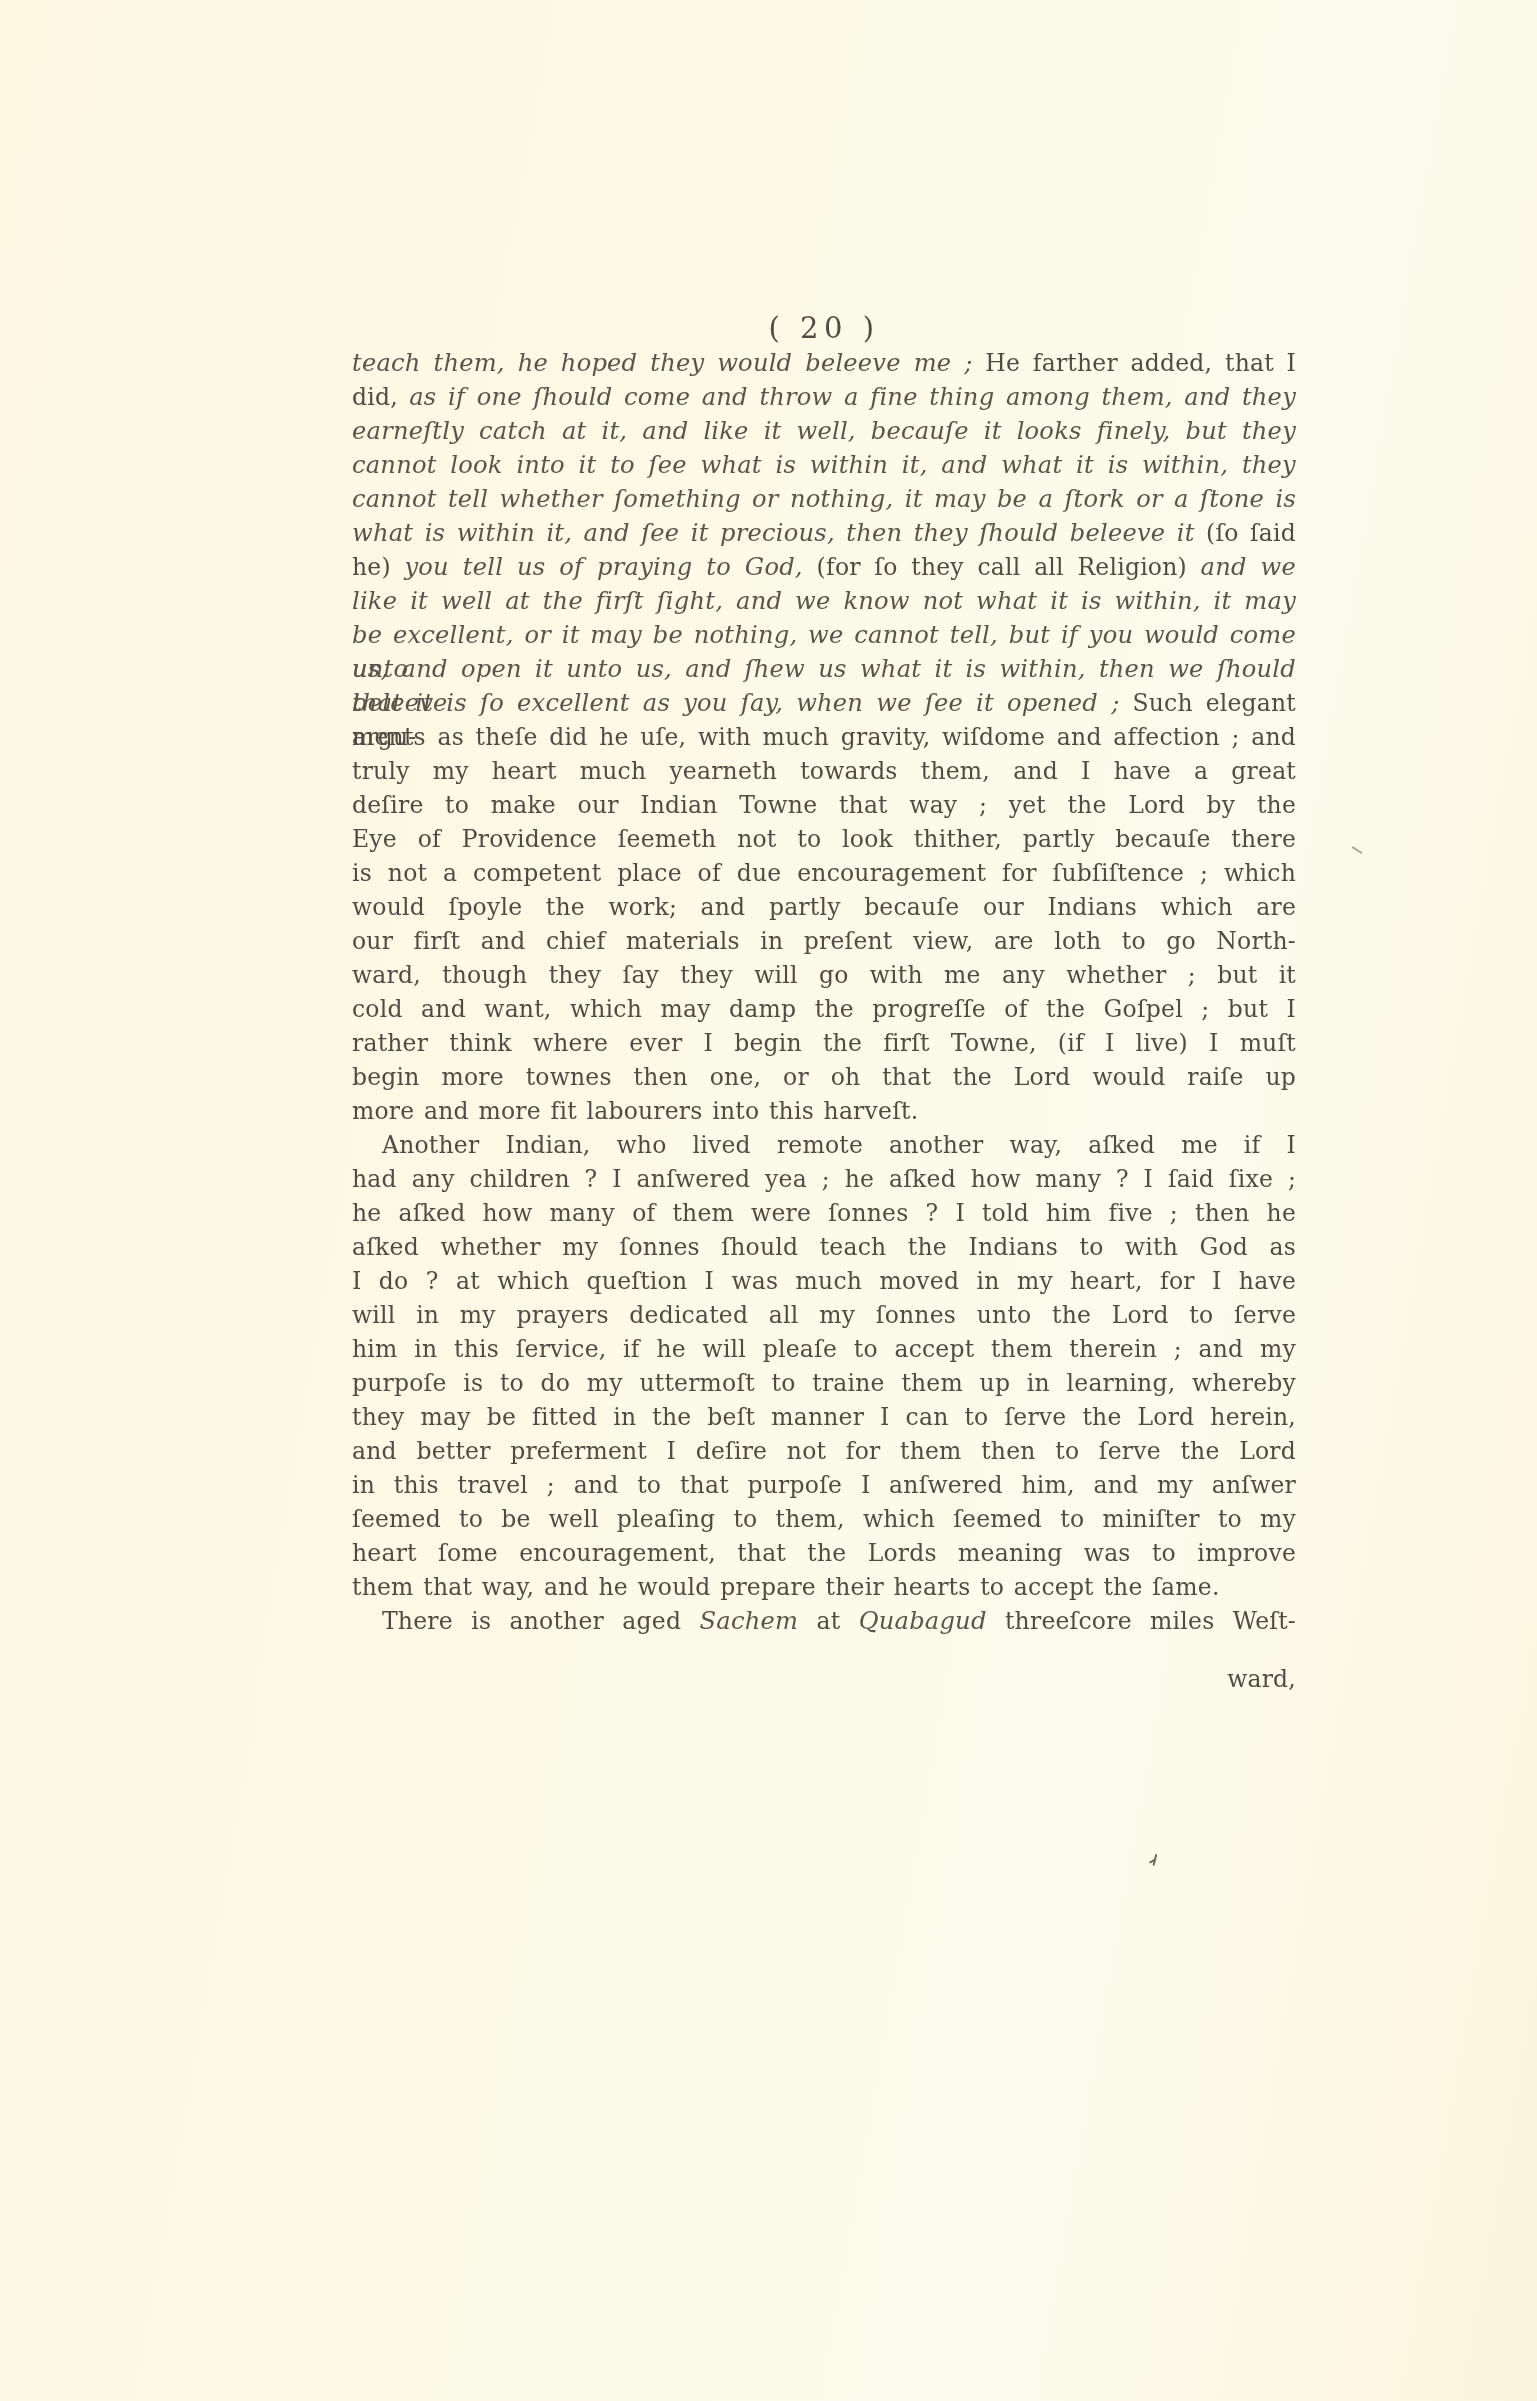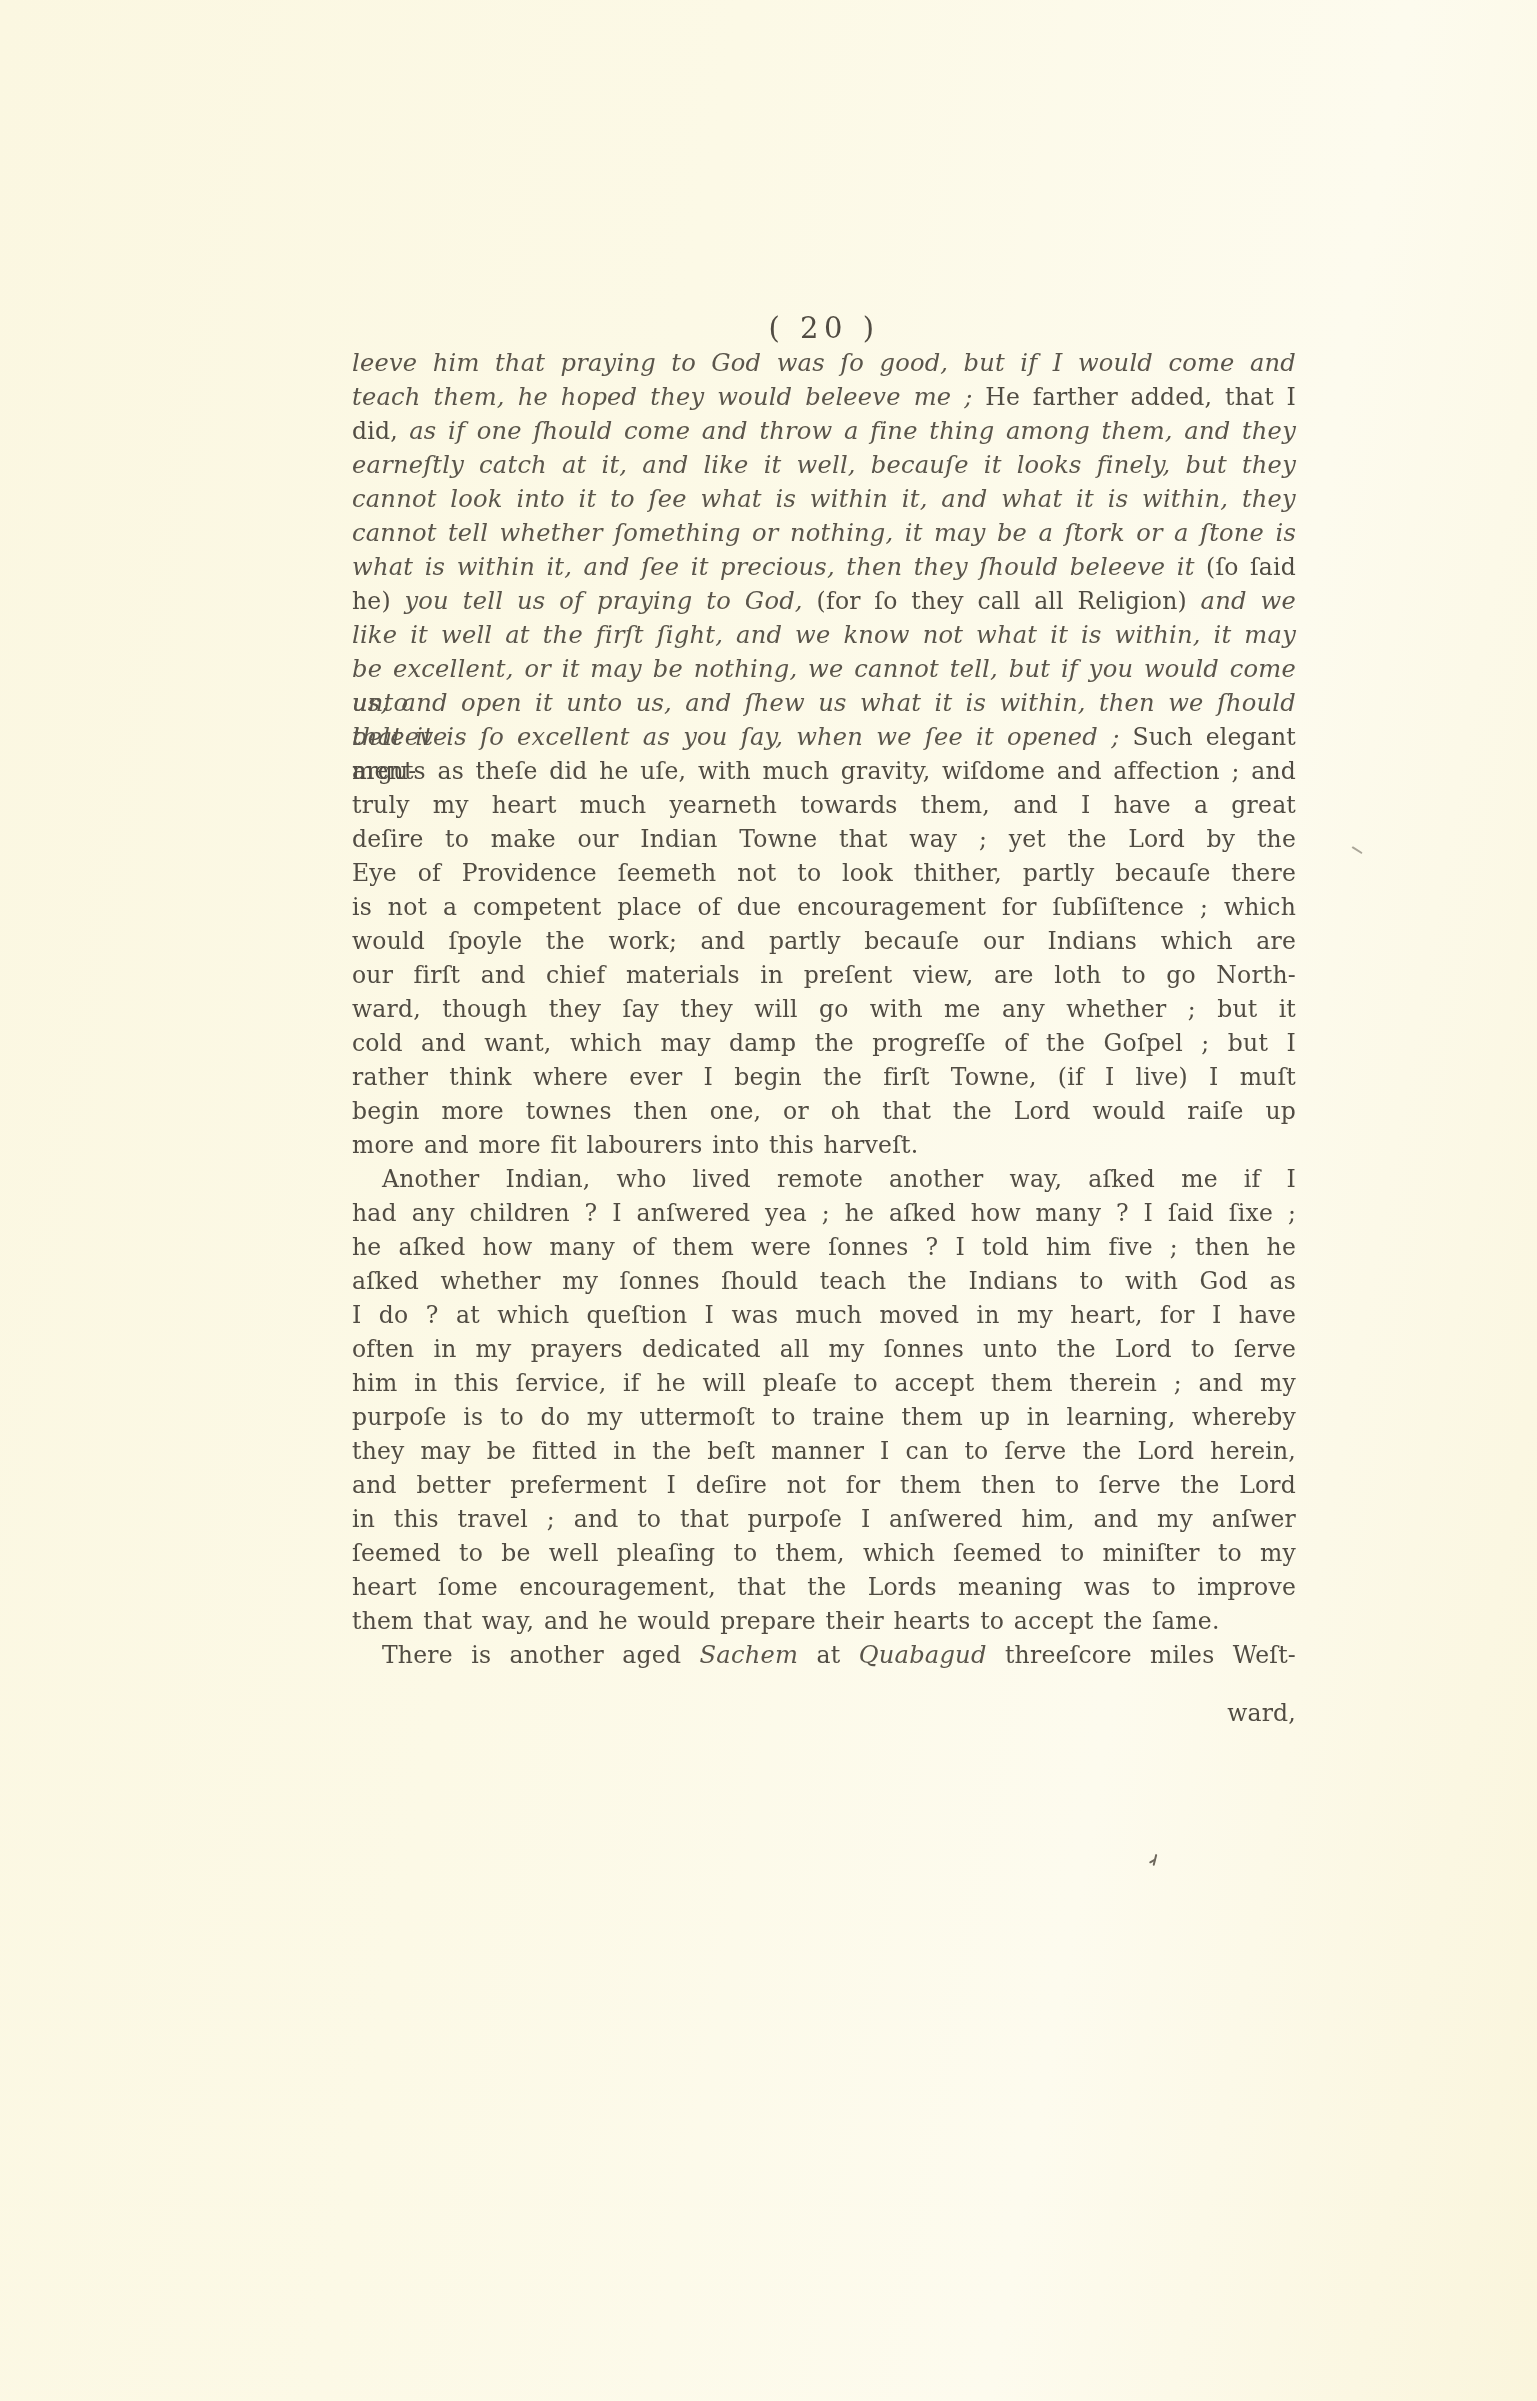--- a/index.html
+++ b/index.html
@@ -86,21 +86,20 @@
     transform: rotate(-30deg);
   }
 </style>
 </head>
 <body>
 
 <div class="page">
   <div class="text-block">
     <div class="page-number">( 20 )</div>
     <div>
-        <div class="line jc"><span class="it">leeve him that praying to God was ſo good, but if I would come and</span></div>
         <div class="line jc"><span class="it">teach them, he hoped they would beleeve me ;</span><span class="ro"> He farther added, that I</span></div>
         <div class="line jc"><span class="ro">did, </span><span class="it">as if one ſhould come and throw a fine thing among them, and they</span></div>
         <div class="line jc"><span class="it">earneſtly catch at it, and like it well, becauſe it looks finely, but they</span></div>
         <div class="line jc"><span class="it">cannot look into it to ſee what is within it, and what it is within, they</span></div>
         <div class="line jc"><span class="it">cannot tell whether ſomething or nothing, it may be a ſtork or a ſtone is</span></div>
         <div class="line jc"><span class="it">what is within it, and ſee it precious, then they ſhould beleeve it </span><span class="ro">(ſo ſaid</span></div>
         <div class="line jc"><span class="ro">he) </span><span class="it">you tell us of praying to God, </span><span class="ro">(for ſo they call all Religion) </span><span class="it">and we</span></div>
         <div class="line jc"><span class="it">like it well at the firſt ſight, and we know not what it is within, it may</span></div>
         <div class="line jc"><span class="it">be excellent, or it may be nothing, we cannot tell, but if you would come unto</span></div>
         <div class="line jc"><span class="it">us, and open it unto us, and ſhew us what it is within, then we ſhould beleeve</span></div>
@@ -115,21 +114,21 @@
         <div class="line jc"><span class="ro">ward, though they ſay they will go with me any whether ; but it</span></div>
         <div class="line jc"><span class="ro">cold and want, which may damp the progreſſe of the Goſpel ; but I</span></div>
         <div class="line jc"><span class="ro">rather think where ever I begin the firſt Towne, (if I live) I muſt</span></div>
         <div class="line jc"><span class="ro">begin more townes then one, or oh that the Lord would raiſe up</span></div>
         <div class="line"><span class="ro">more and more fit labourers into this harveſt.</span></div>
         <div class="line jc ind"><span class="ro">Another Indian, who lived remote another way, aſked me if I</span></div>
         <div class="line jc"><span class="ro">had any children ? I anſwered yea ; he aſked how many ? I ſaid ſixe ;</span></div>
         <div class="line jc"><span class="ro">he aſked how many of them were ſonnes ? I told him five ; then he</span></div>
         <div class="line jc"><span class="ro">aſked whether my ſonnes ſhould teach the Indians to with God as</span></div>
         <div class="line jc"><span class="ro">I do ? at which queſtion I was much moved in my heart, for I have</span></div>
-        <div class="line jc"><span class="ro">often in my prayers dedicated all my ſonnes unto the Lord to ſerve</span></div>
+        <div class="line jc"><span class="ro">will in my prayers dedicated all my ſonnes unto the Lord to ſerve</span></div>
         <div class="line jc"><span class="ro">him in this ſervice, if he will pleaſe to accept them therein ; and my</span></div>
         <div class="line jc"><span class="ro">purpoſe is to do my uttermoſt to traine them up in learning, whereby</span></div>
         <div class="line jc"><span class="ro">they may be fitted in the beſt manner I can to ſerve the Lord herein,</span></div>
         <div class="line jc"><span class="ro">and better preferment I deſire not for them then to ſerve the Lord</span></div>
         <div class="line jc"><span class="ro">in this travel ; and to that purpoſe I anſwered him, and my anſwer</span></div>
         <div class="line jc"><span class="ro">ſeemed to be well pleaſing to them, which ſeemed to miniſter to my</span></div>
         <div class="line jc"><span class="ro">heart ſome encouragement, that the Lords meaning was to improve</span></div>
         <div class="line"><span class="ro">them that way, and he would prepare their hearts to accept the ſame.</span></div>
         <div class="line jc ind"><span class="ro">There is another aged </span><span class="it">Sachem</span><span class="ro"> at </span><span class="it">Quabagud</span><span class="ro"> threeſcore miles Weſt-</span></div>
         <div class="line right"><span class="ro">ward,</span></div>

